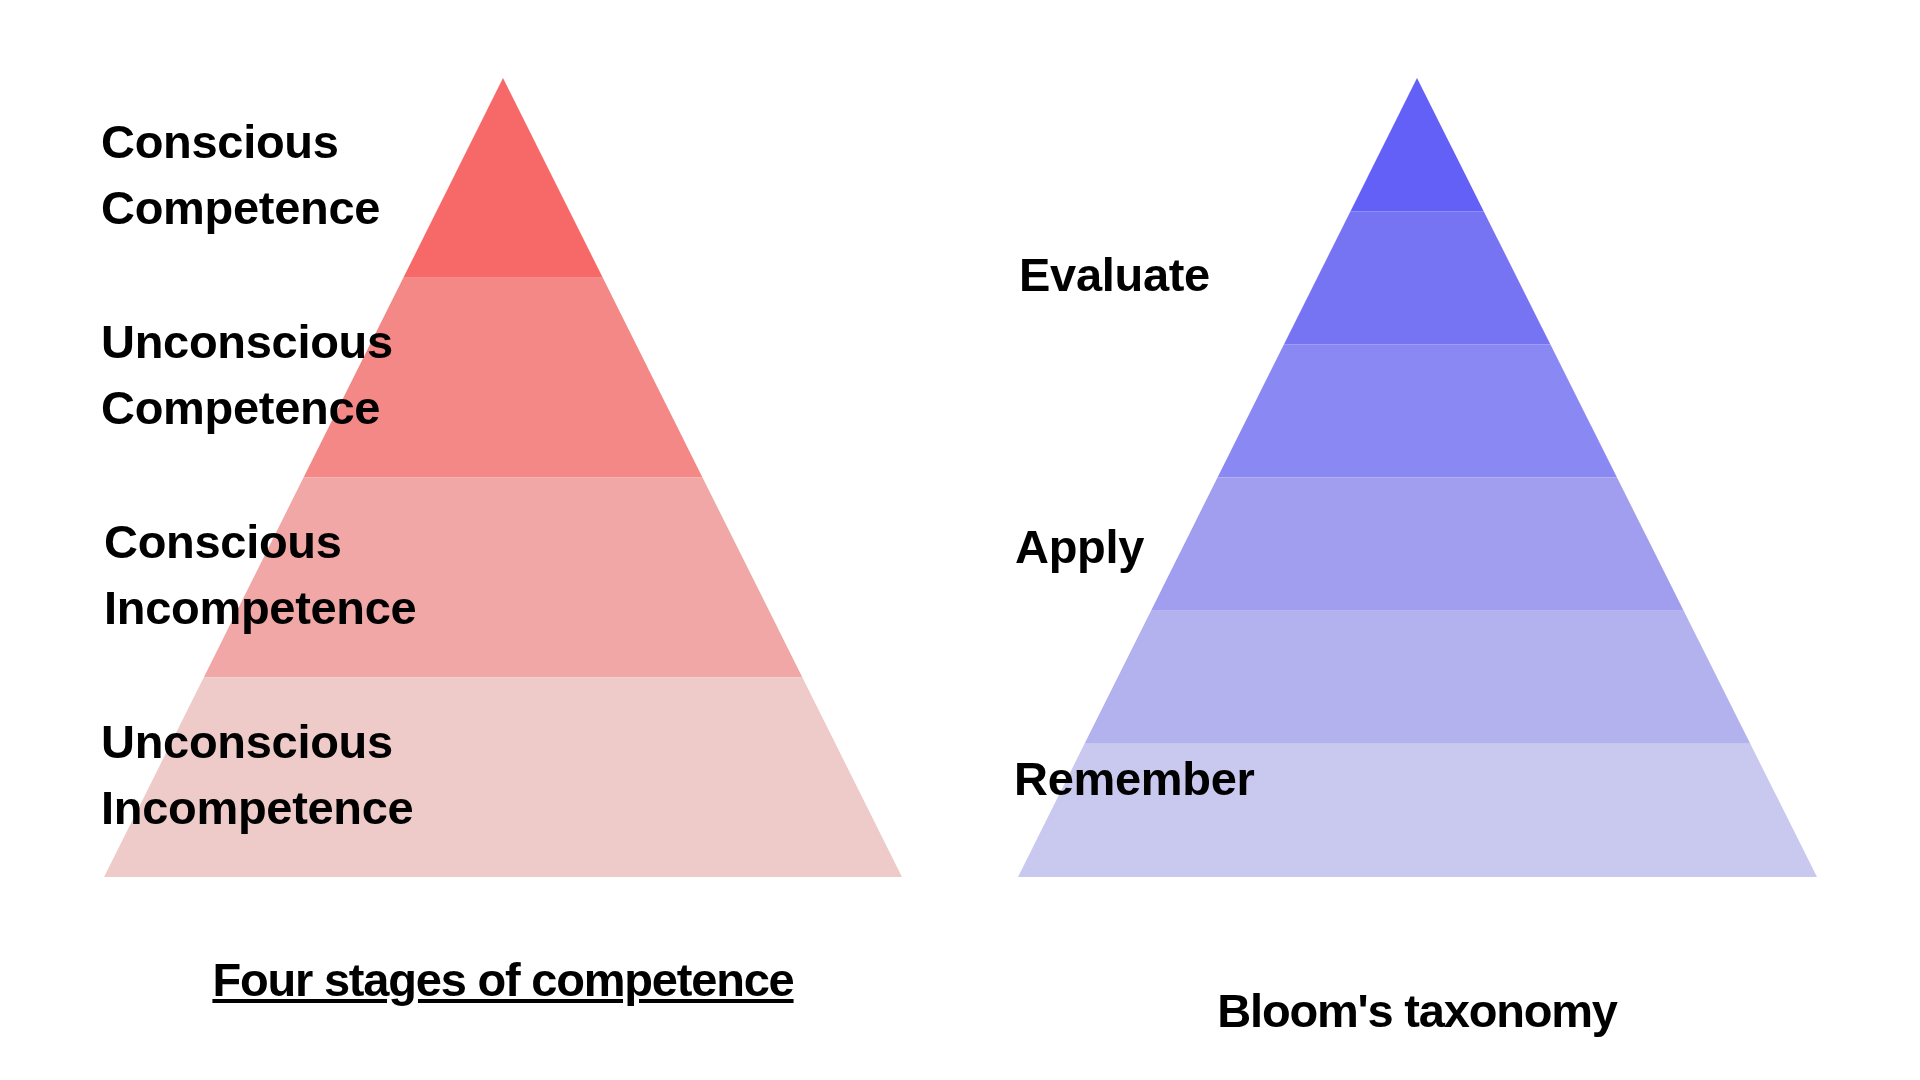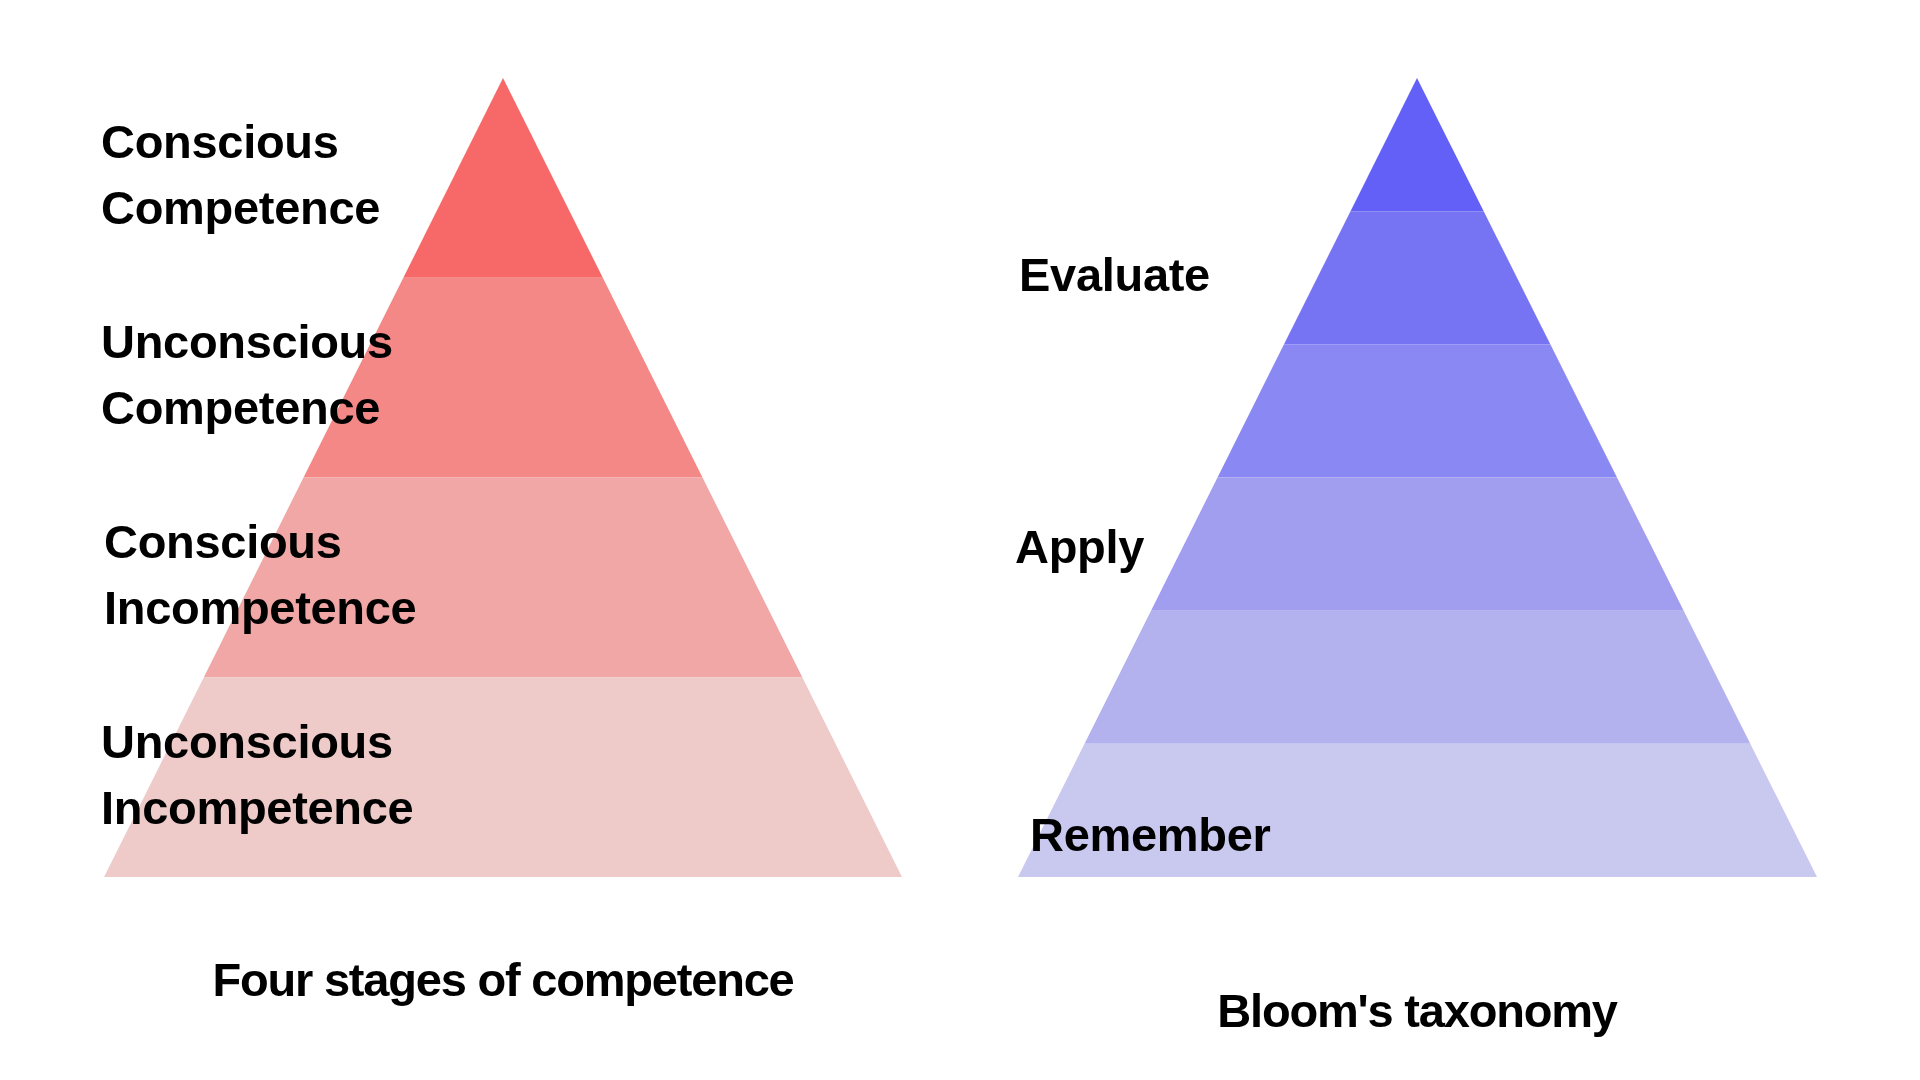--- a/index.html
+++ b/index.html
@@ -42,17 +42,17 @@
     <div>Conscious</div>
     <div>Incompetence</div>
   </div>
   <div class="label" style="left:101px; top:709px;">
     <div>Unconscious</div>
     <div>Incompetence</div>
   </div>
 
   <div class="label" style="left:1019px; top:242px;">Evaluate</div>
   <div class="label" style="left:1015px; top:514px;">Apply</div>
-  <div class="label" style="left:1014px; top:802px;margin-left:16px;">Remember</div>
+  <div class="label" style="left:1014px; top:746px;">Remember</div>
 
-  <div class="caption" style="left:203px; width:600px; top:952px;">Four stages of competence</div>
+  <div class="caption" style="left:203px; width:600px; top:952px;text-decoration:underline;">Four stages of competence</div>
   <div class="caption" style="left:1117px; width:600px; top:983px;text-align:center;">Bloom's taxonomy</div>
 </div>
 
 </body></html>

